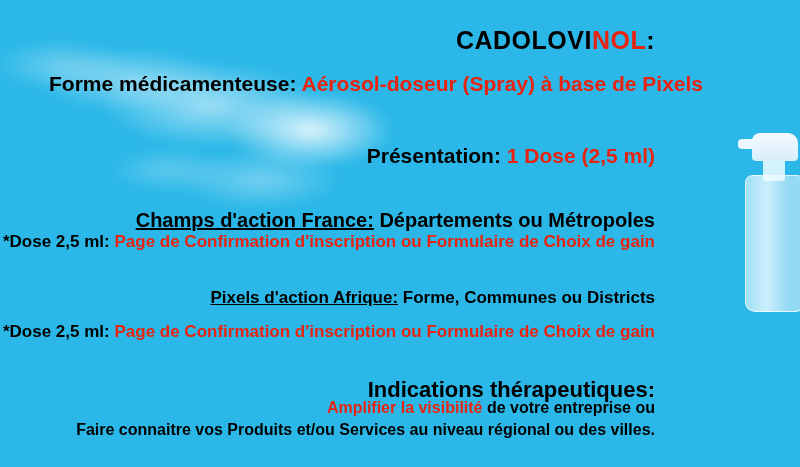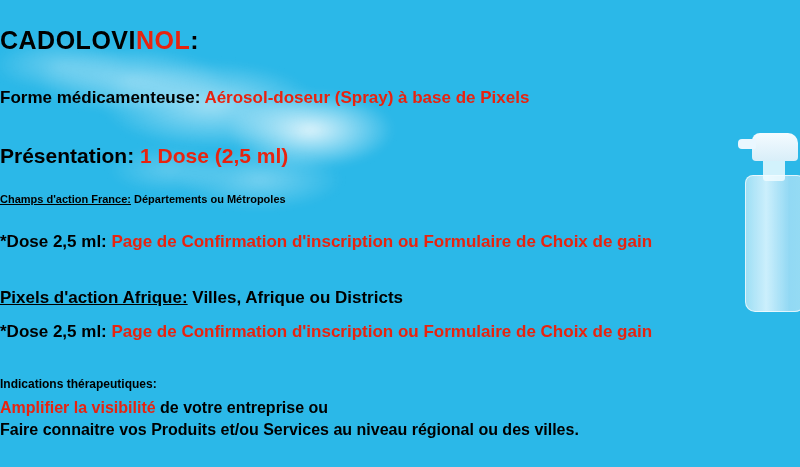--- a/index.html
+++ b/index.html
@@ -97,36 +97,36 @@
   
   .content {
     position: relative;
     width: 800px;
     height: 467px;
     z-index: 3;
   }
   .line {
     position: absolute;
     width: 655px;
-    text-align: left;
+    text-align: right;
     color: #000000;
     white-space: nowrap;
     font-weight: bold;
   }
   .red { color: #e8230f; }
   .u { text-decoration: underline; }
 
   .title      { top: 26px;  font-size: 25px; letter-spacing: 0.5px; }
-  .forme      { top: 88px;  font-size: 17px; }
+  .forme      { top: 72px;  font-size: 21px; padding-left: 48px; }
   .present    { top: 144px; font-size: 21px; }
-  .champs-fr  { top: 193px; font-size: 11px; }
+  .champs-fr  { top: 209px; font-size: 20px; }
   .dose-fr    { top: 232px; font-size: 17px; }
   .champs-af  { top: 288px; font-size: 17px; }
   .dose-af    { top: 322px; font-size: 17px; }
-  .indic      { top: 377px; font-size: 12px; }
+  .indic      { top: 377px; font-size: 22px; }
   .indic2     { top: 399px; font-size: 16px; }
   .indic3     { top: 421px; font-size: 16px; }
 </style>
 </head>
 <body>
 
 <div class="slide">
 
   <div class="bg-art">
     <div class="mist"></div>
@@ -161,21 +161,21 @@
       <span>Départements ou Métropoles</span>
     </div>
 
     <div class="line dose-fr">
       <span>*Dose 2,5 ml:</span>
       <span class="red">Page de Confirmation d'inscription ou Formulaire de Choix de gain</span>
     </div>
 
     <div class="line champs-af">
       <span class="u">Pixels d'action Afrique:</span>
-      <span>Villes, Afrique ou Districts</span>
+      <span>Forme, Communes ou Districts</span>
     </div>
 
     <div class="line dose-af">
       <span>*Dose 2,5 ml:</span>
       <span class="red">Page de Confirmation d'inscription ou Formulaire de Choix de gain</span>
     </div>
 
     <div class="line indic">Indications thérapeutiques:</div>
 
     <div class="line indic2">

